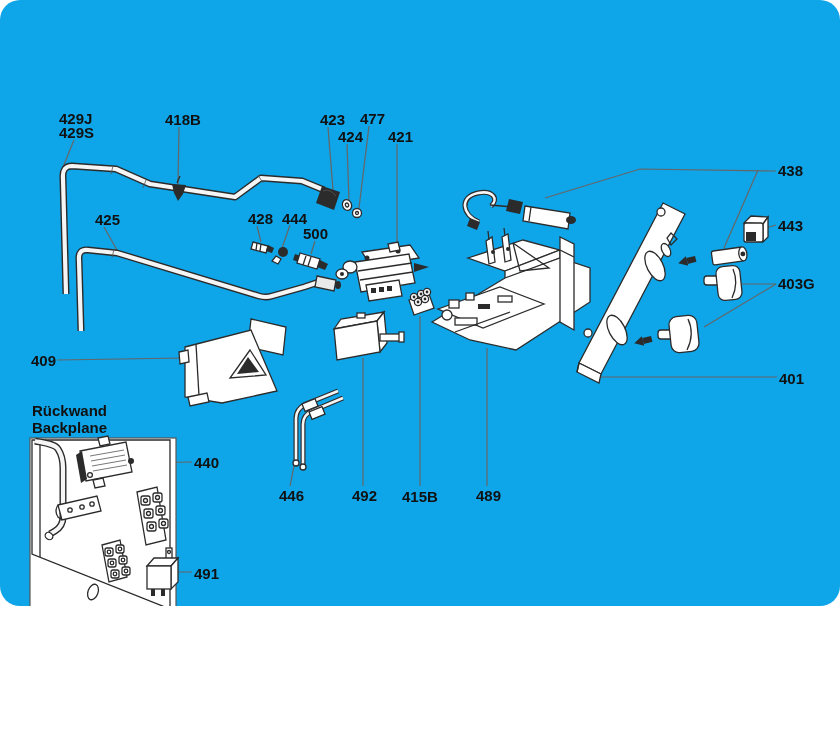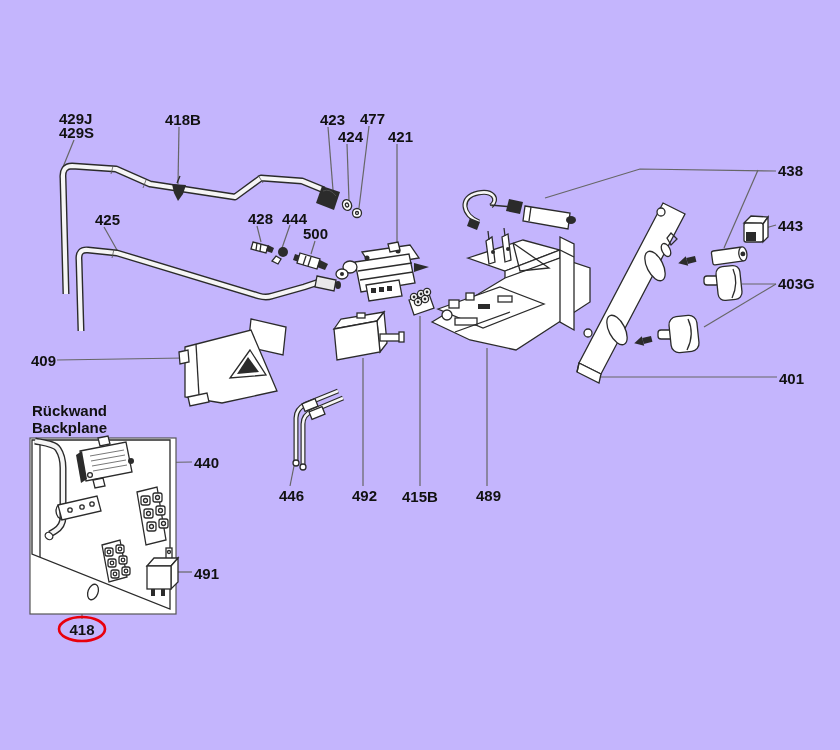--- a/index.html
+++ b/index.html
@@ -1,17 +1,17 @@
 <!DOCTYPE html>
 <html><head>
 <meta charset="utf-8">
 <style>
   html,body{margin:0;padding:0;background:#fff;}
-  #stage{position:relative;width:840px;height:750px;background:#c4b5fd;overflow:hidden;
-         font-family:"Liberation Sans",sans-serif;}
+  #stage{position:relative;width:840px;height:606px;background:#0ea5e9;overflow:hidden;
+         font-family:"Liberation Sans",sans-serif;border-radius:20px;}
   svg{position:absolute;left:0;top:0;}
   .lbl{font:bold 15px "Liberation Sans",sans-serif;fill:#111;}
   .cap{font:bold 15px "Liberation Sans",sans-serif;fill:#111;}
   .leader{stroke:#666;stroke-width:1.2;fill:none;}
   .ln{stroke:#2b2b2b;stroke-width:1.3;fill:none;}
   .fw{fill:#ffffff;stroke:#2b2b2b;stroke-width:1.3;}
   .fg{fill:#e9e9e9;stroke:#2b2b2b;stroke-width:1.3;}
   .fd{fill:#2b2b2b;stroke:none;}
   .tube-o{stroke:#2b2b2b;stroke-width:7;fill:none;stroke-linejoin:round;}
   .tube-i{stroke:#f5f5f5;stroke-width:4.2;fill:none;stroke-linejoin:round;}

